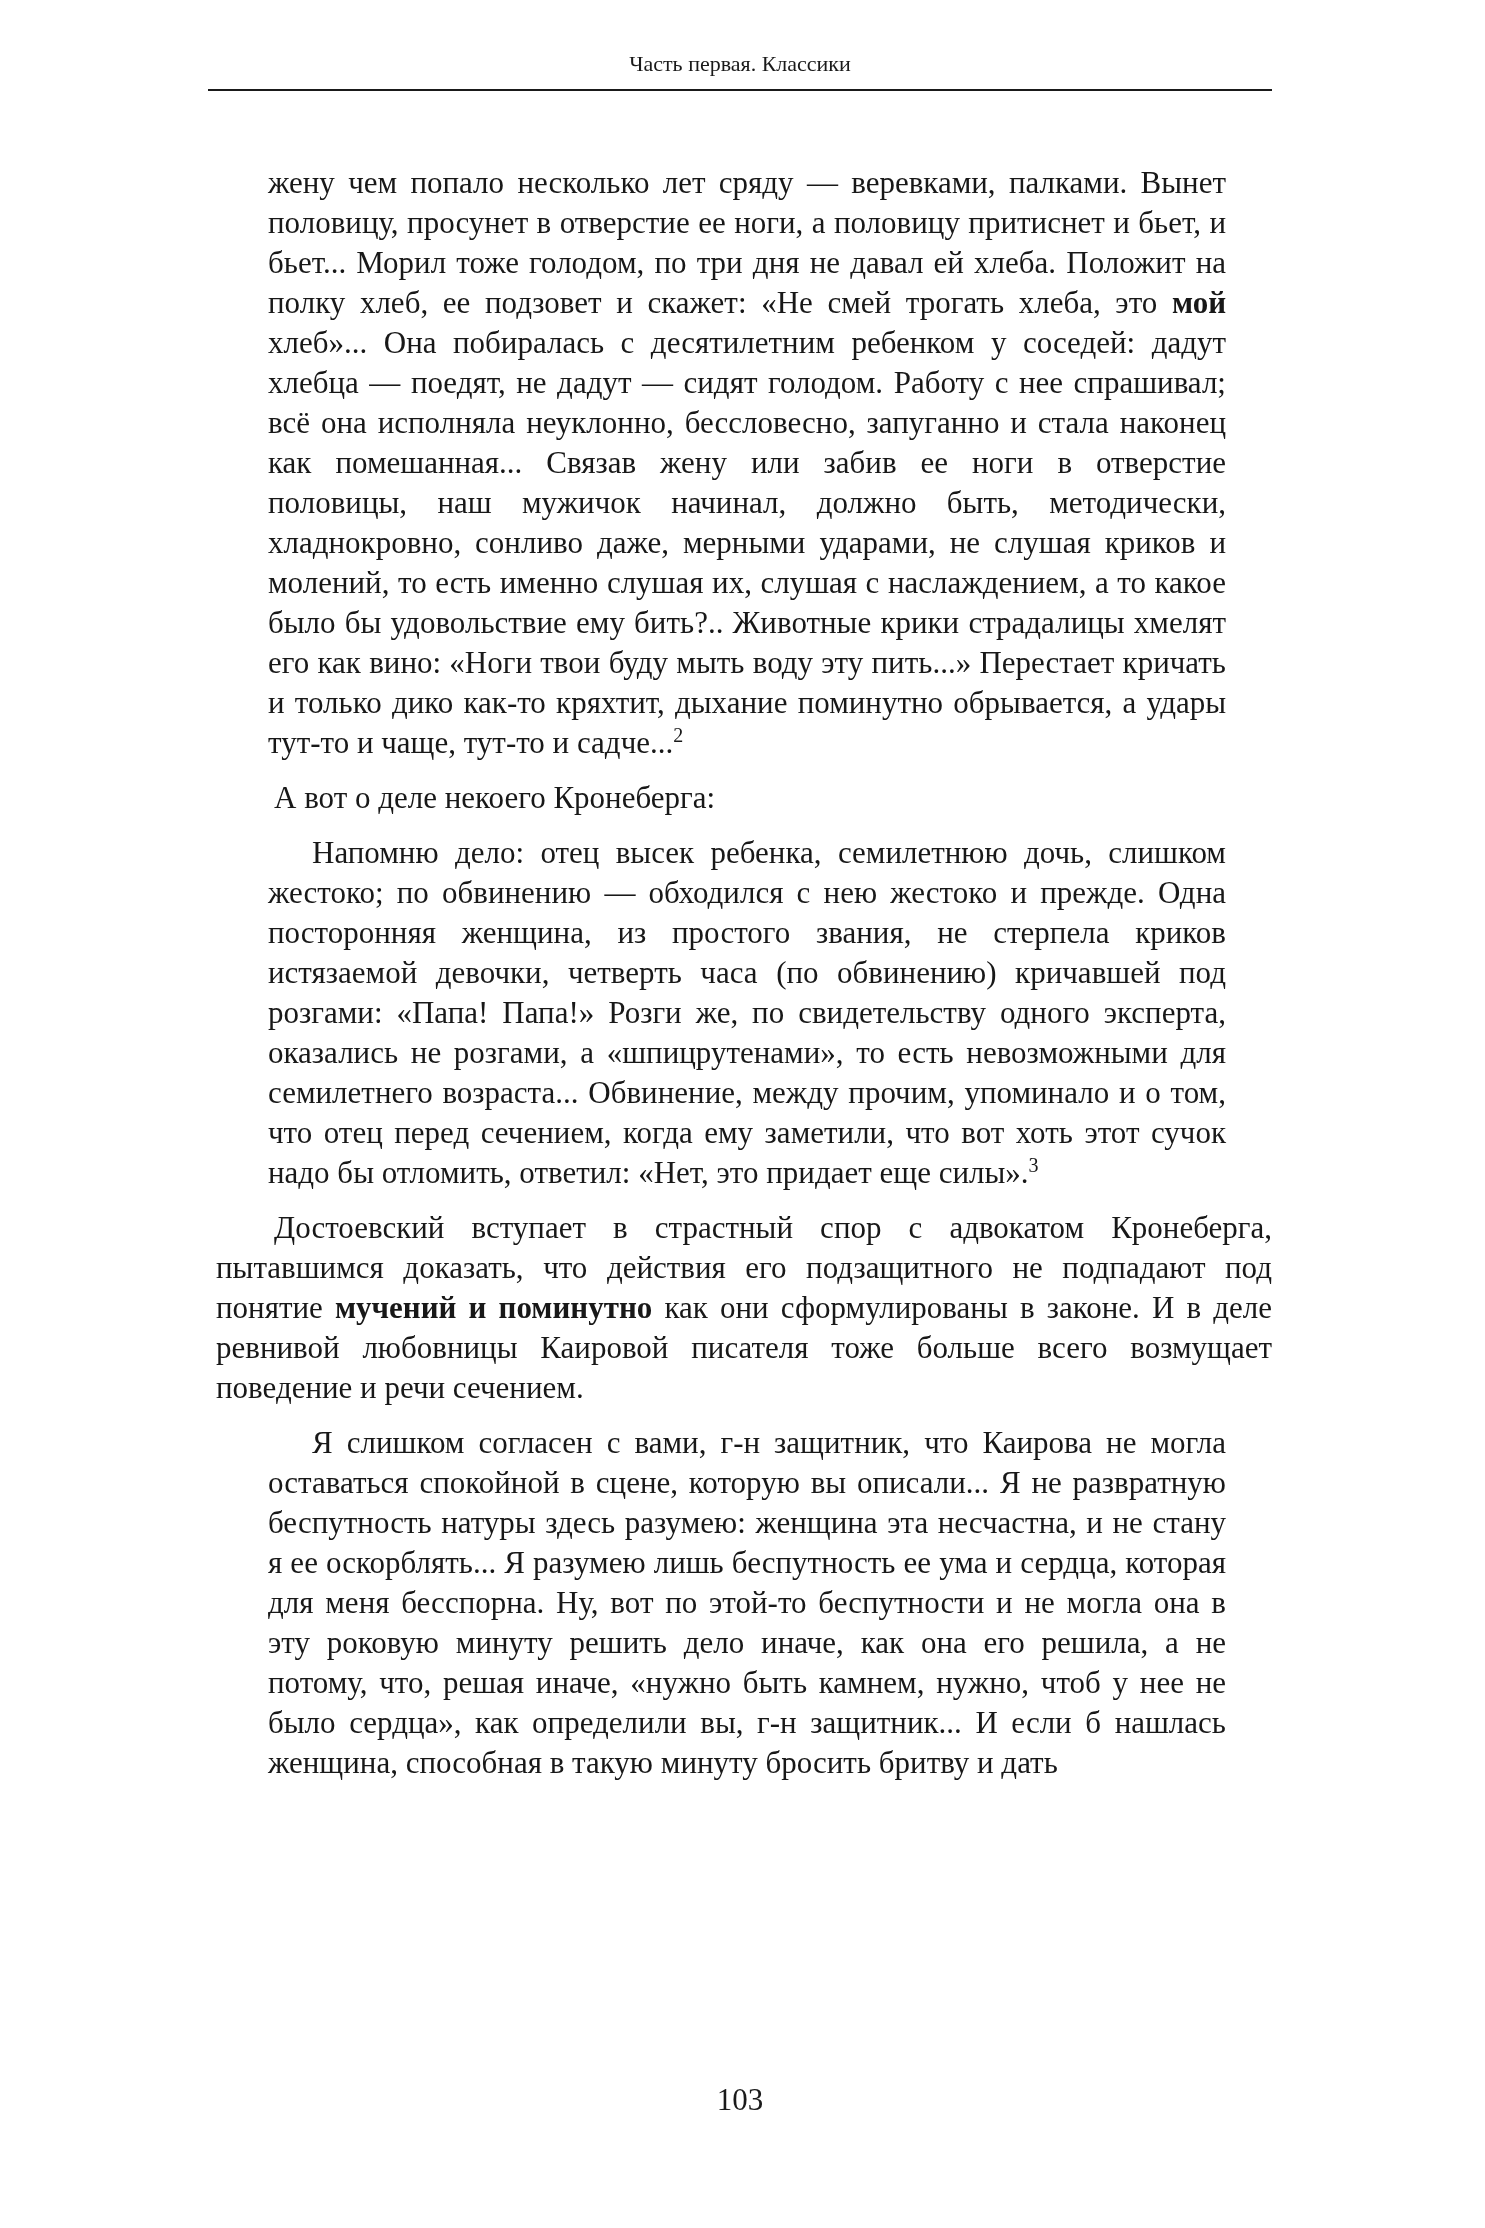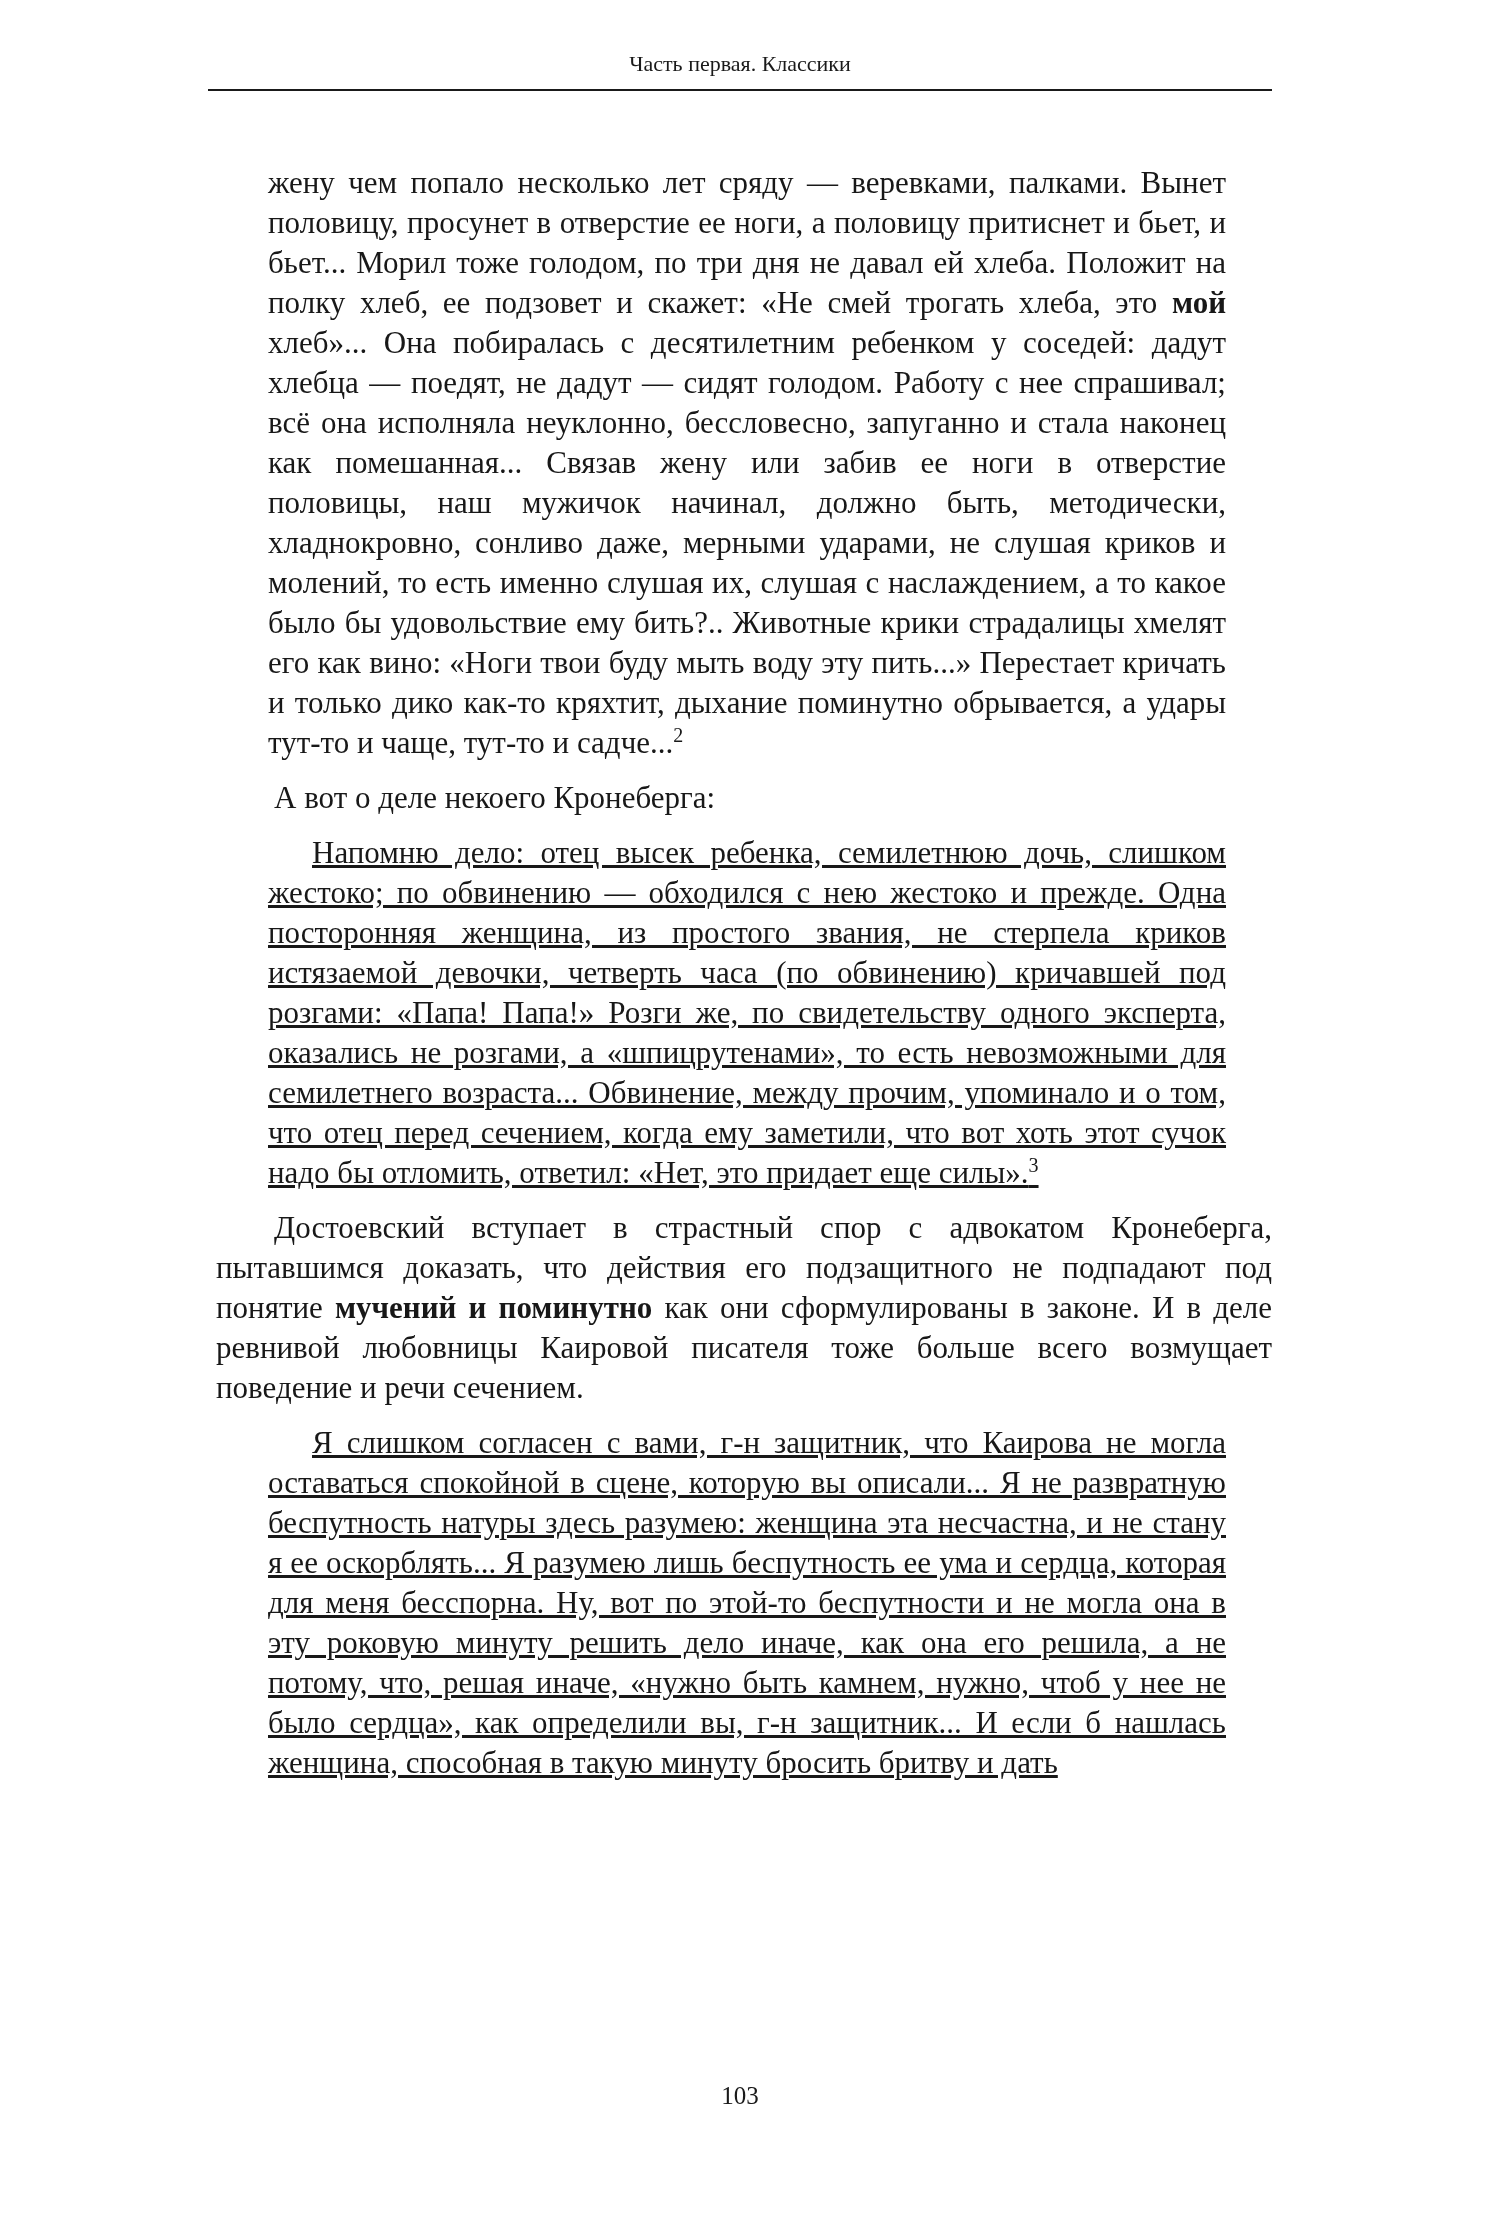--- a/index.html
+++ b/index.html
@@ -33,35 +33,35 @@
   .body-text {
     margin-top: 72px;
     font-size: 31px;
     line-height: 40px;
     text-align: justify;
     hyphens: auto;
   }
   .body-text p { text-align: justify; }
   .body-text p + p { margin-top: 15px; }
   .quote { margin-left: 60px; margin-right: 46px; }
-  .indent-quote { text-indent: 44px; text-decoration: underline; }
+  .indent-quote { text-indent: 44px; }
   .indent-main { text-indent: 58px; margin-left: 8px; }
   b { font-weight: bold; }
   sup {
     font-size: 20px;
     vertical-align: super;
     line-height: 0;
   }
   .footer {
     position: absolute;
     left: 208px;
     top: 2082px;
     width: 1064px;
     text-align: center;
-    font-size: 25px;
+    font-size: 31px;
     color: #1a1a1a;
   }
 </style>
 </head>
 <body>
 
 <div class="page">
   <div class="content">
 
     <div class="running-head">

